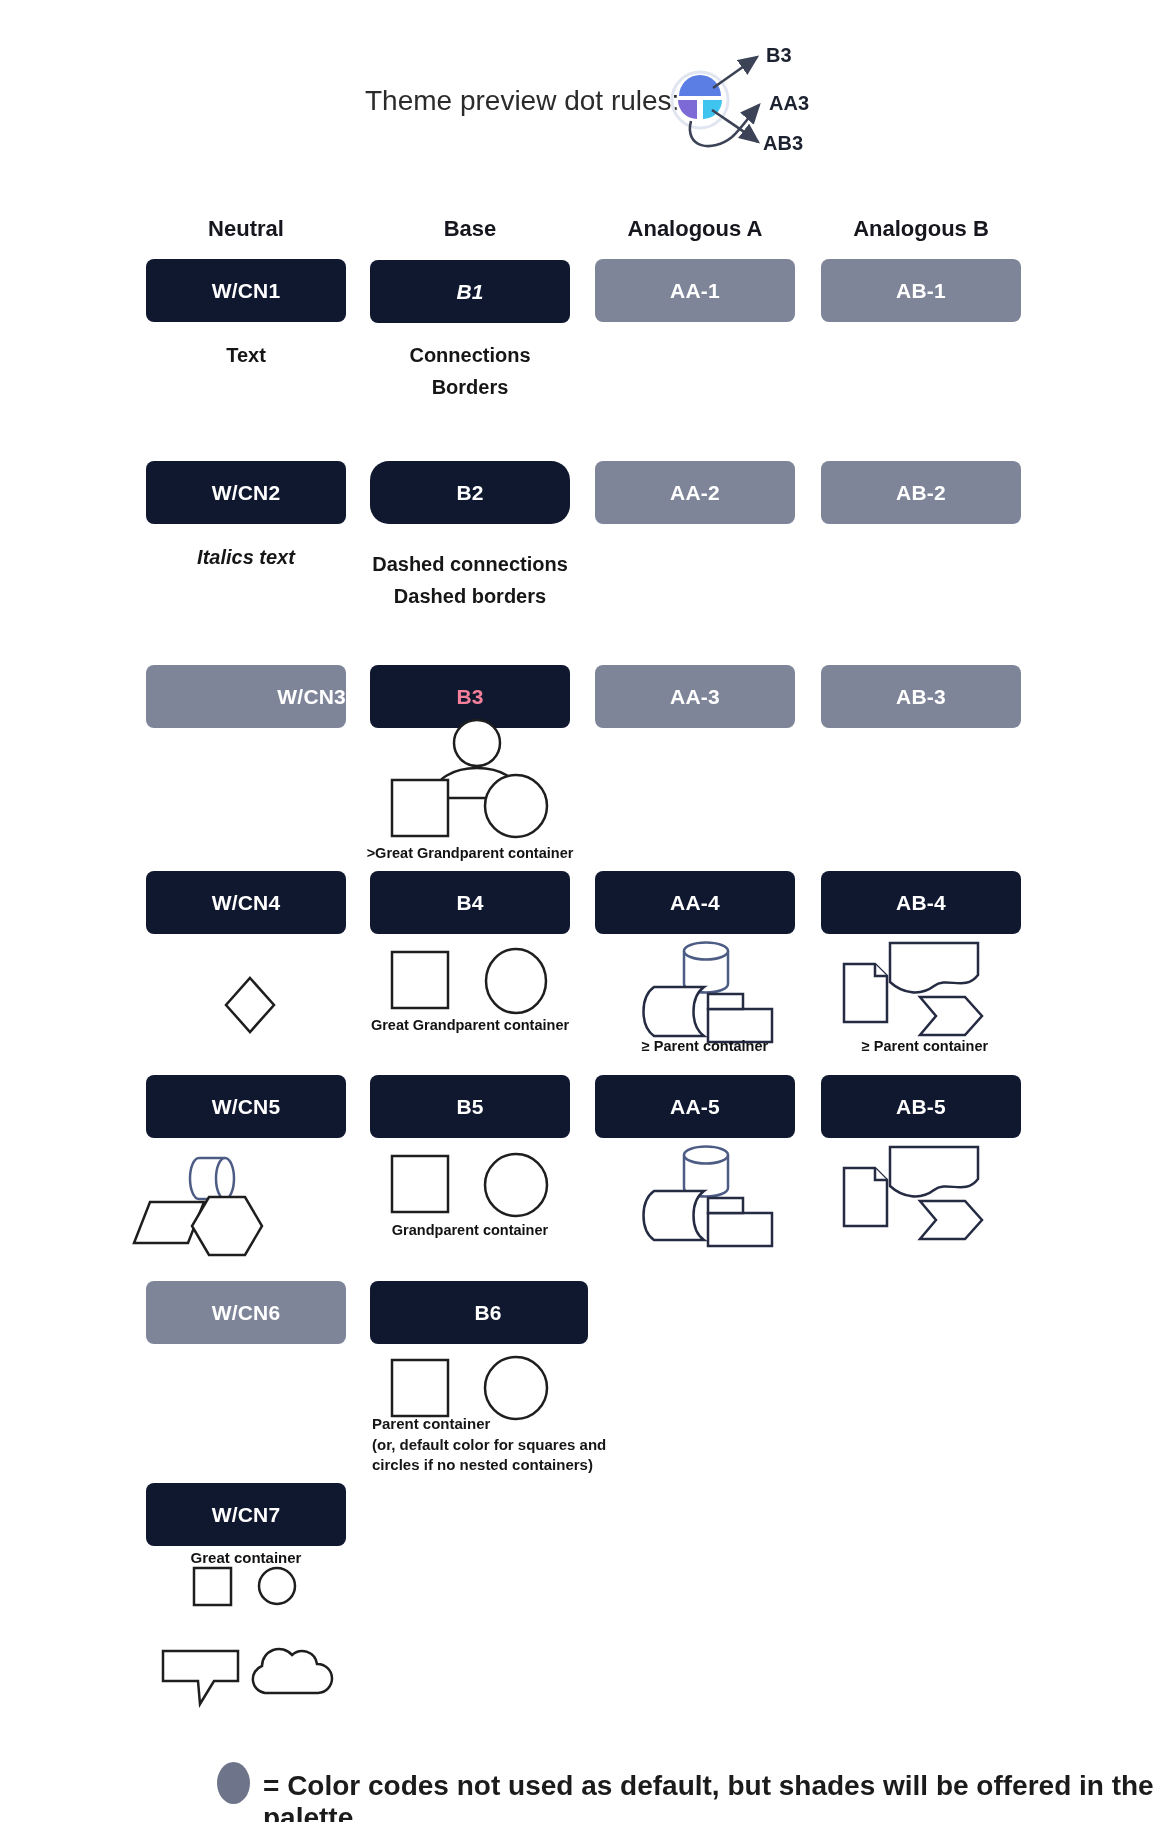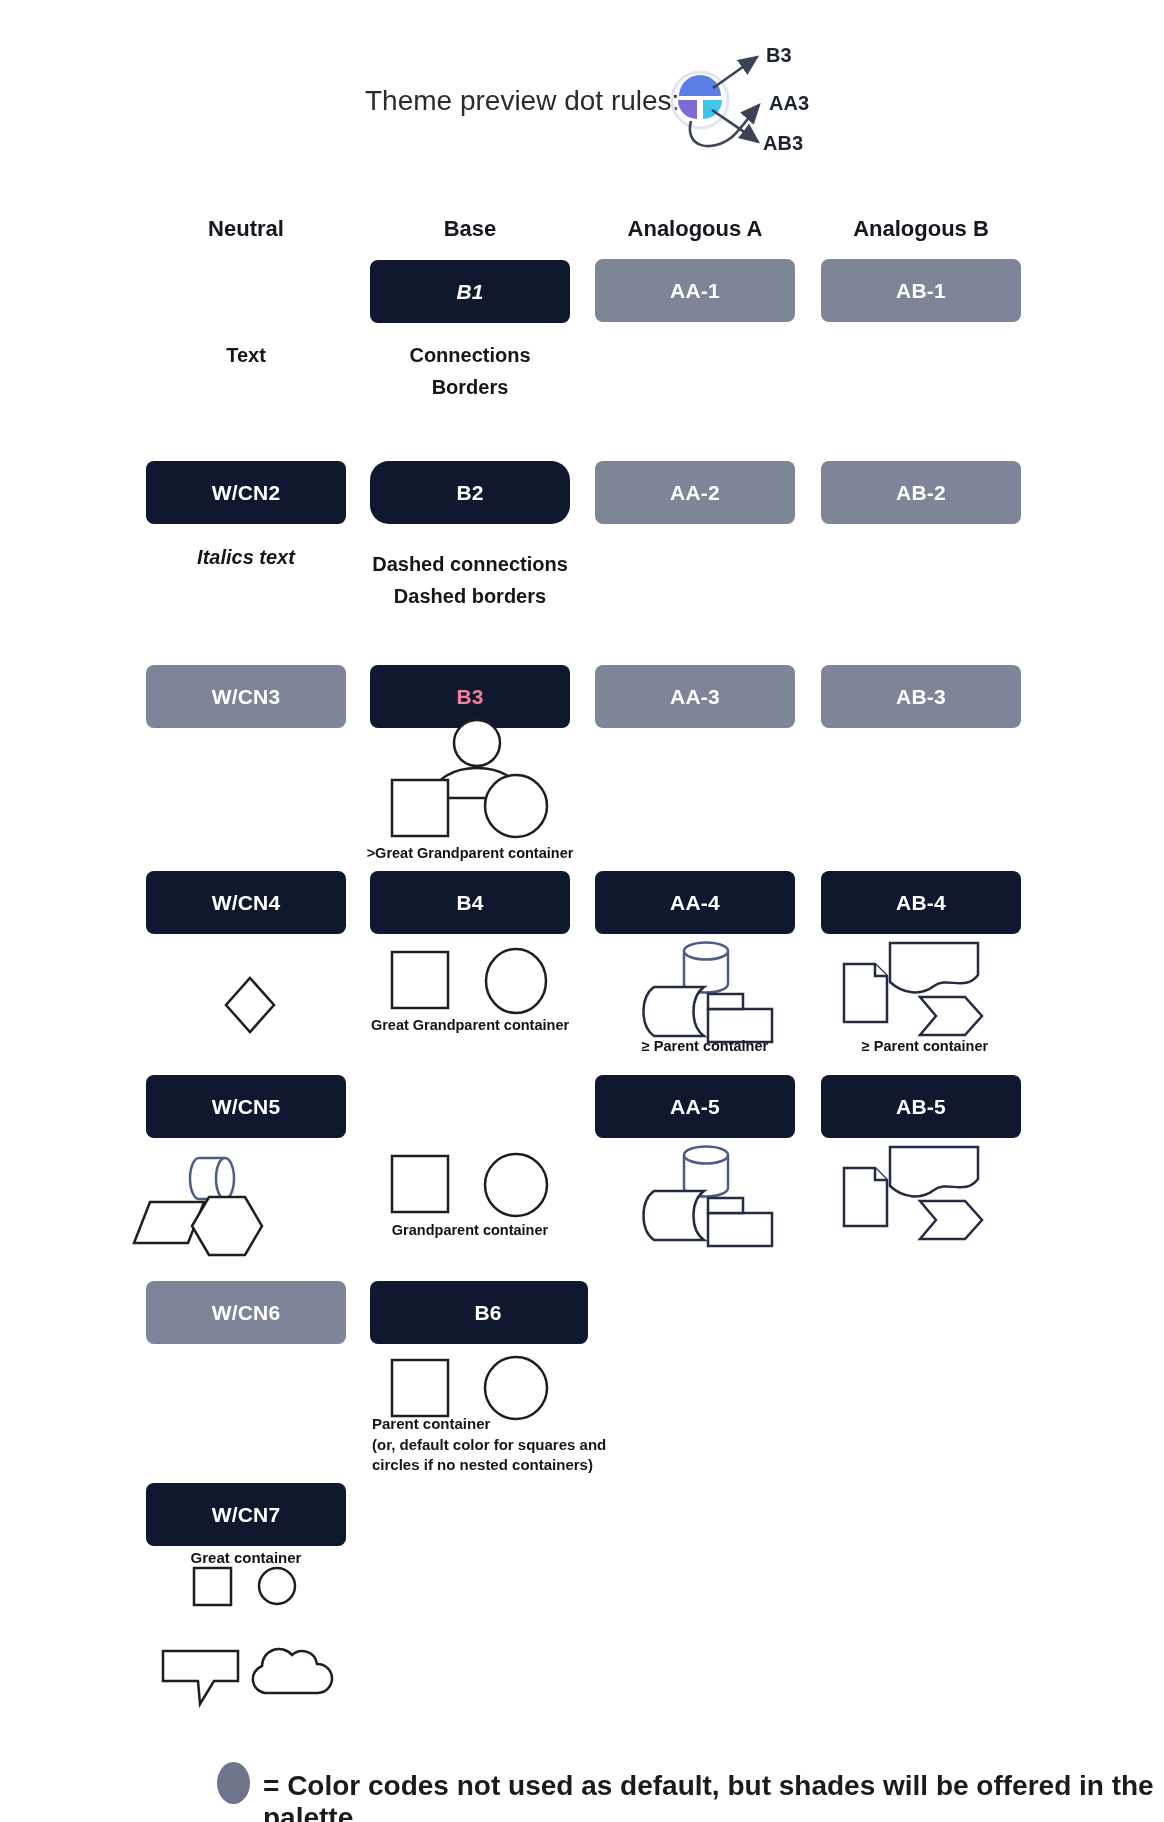--- a/index.html
+++ b/index.html
@@ -52,20 +52,23 @@
   </svg>
   <div class="dotlabel" style="left:766px;top:44px;">B3</div>
   <div class="dotlabel" style="left:769px;top:92px;">AA3</div>
   <div class="dotlabel" style="left:763px;top:132px;">AB3</div>
 
   <div class="colhead" style="left:146px;top:216px;">Neutral</div>
   <div class="colhead" style="left:370px;top:216px;">Base</div>
   <div class="colhead" style="left:595px;top:216px;">Analogous A</div>
   <div class="colhead" style="left:821px;top:216px;">Analogous B</div>
 
+  <div class="sw navy" style="left:146px;top:259px;">
+      <span>W/CN1</span>
+    </div>
   <div class="sw navy" style="left:370px;top:260px;font-style:italic;">
       <span>B1</span>
     </div>
   <div class="sw gray" style="left:595px;top:259px;">
       <span>AA-1</span>
     </div>
   <div class="sw gray" style="left:821px;top:259px;">
       <span>AB-1</span>
     </div>
   <div class="cap big" style="left:146px;top:344px;">Text</div>
@@ -81,21 +84,21 @@
   <div class="sw gray" style="left:595px;top:461px;">
       <span>AA-2</span>
     </div>
   <div class="sw gray" style="left:821px;top:461px;">
       <span>AB-2</span>
     </div>
   <div class="cap big italic" style="left:146px;top:546px;">Italics text</div>
   <div class="cap big" style="left:370px;top:553px;">Dashed connections</div>
   <div class="cap big" style="left:370px;top:585px;">Dashed borders</div>
 
-  <div class="sw gray" style="left:146px;top:665px;">
+  <div class="sw gray" style="left:146px;top:665px;justify-content:flex-end;">
       <span>W/CN3</span>
     </div>
   <div class="sw navy" style="left:370px;top:665px;">
       <span class="pink">B3</span>
     </div>
   <div class="sw gray" style="left:595px;top:665px;">
       <span>AA-3</span>
     </div>
   <div class="sw gray" style="left:821px;top:665px;">
       <span>AB-3</span>
@@ -145,20 +148,23 @@
     <path class="shapeN" d="M55,8 H143 V40 C130,57 112,41 99,51 C86,61 68,59 55,47 Z"></path>
     <path class="shapeN" d="M9,29 H40 L52,41 V87 H9 Z"></path>
     <path class="shapeN" d="M40,29 V41 H52" fill="none"></path>
     <polygon class="shapeN" points="85,62 130,62 147,81 130,100 85,100 101,81"></polygon>
   </svg>
   <div class="cap sm" style="left:815px;top:1038px;width:220px;">≥ Parent container</div>
 
   <div class="sw navy" style="left:146px;top:1075px;">
       <span>W/CN5</span>
     </div>
+  <div class="sw navy" style="left:370px;top:1075px;">
+      <span>B5</span>
+    </div>
   <div class="sw navy" style="left:595px;top:1075px;">
       <span>AA-5</span>
     </div>
   <div class="sw navy" style="left:821px;top:1075px;">
       <span>AB-5</span>
     </div>
 
   <svg class="abs" style="left:120px;top:1140px;" width="200" height="125" viewBox="0 0 200 125">
     <path class="cyl" d="M105,18 H79 A9,20.5 0 0 0 79,59 H105"></path>
     <ellipse class="cyl" cx="105" cy="38.5" rx="9" ry="20.5"></ellipse>

